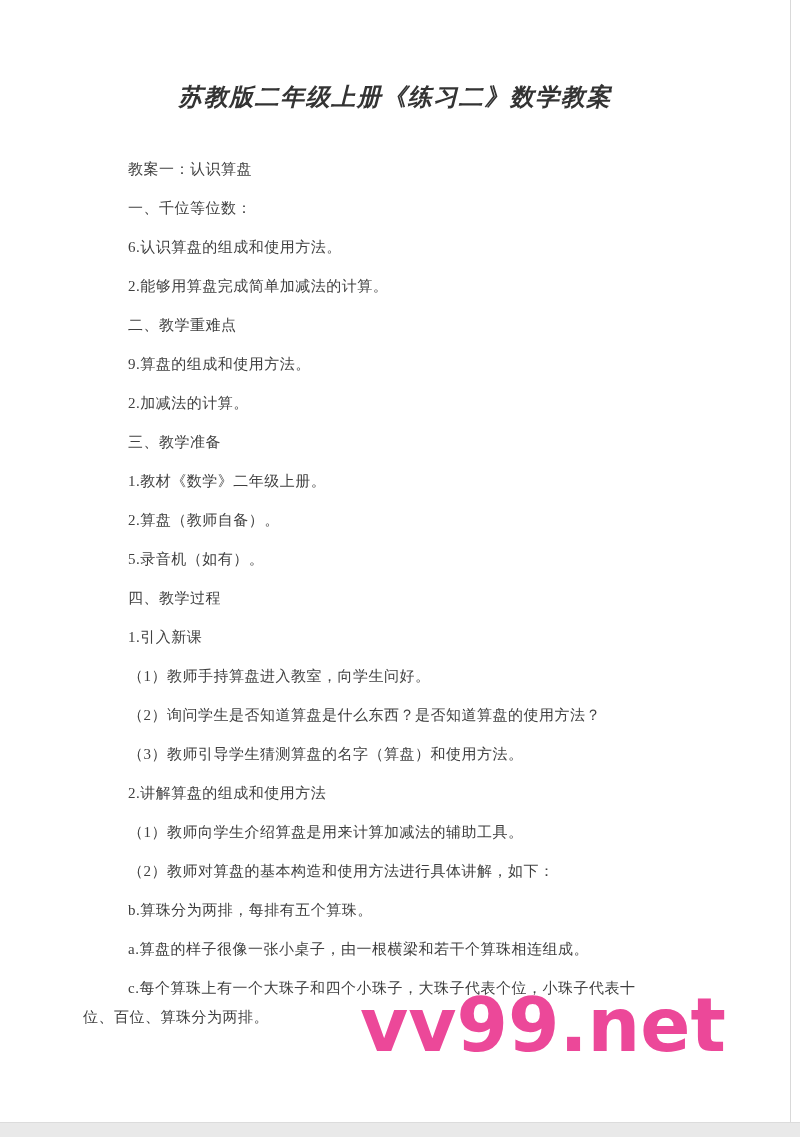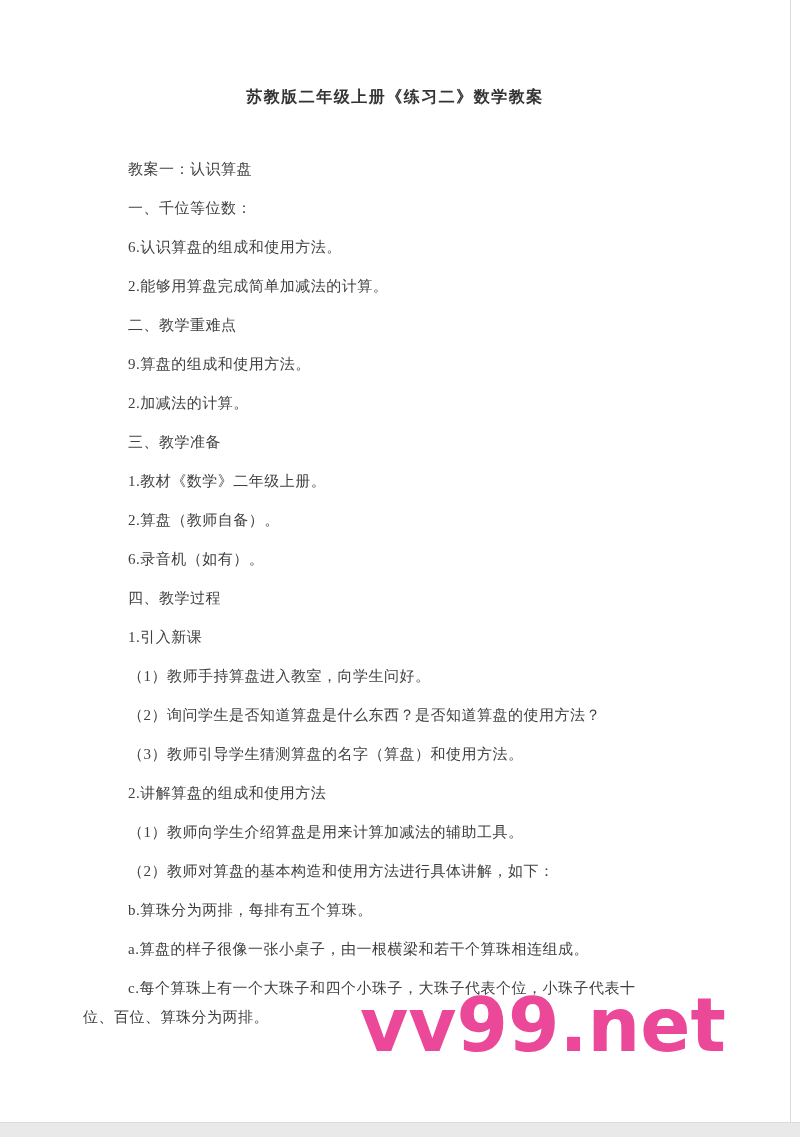--- a/index.html
+++ b/index.html
@@ -30,27 +30,28 @@
     top: 0;
     width: 790px;
     height: 1122px;
     background: #ffffff;
     border-right: 1px solid #d9d9d9;
     overflow: hidden;
   }
   .doc-title {
     margin: 82px 0 0 0;
     text-align: center;
-    font-size: 16px;
+    font-size: 24px;
     font-weight: bold;
     letter-spacing: 1.5px;
     color: #333333;
     line-height: 30px;
     position: relative;
     z-index: 1;
+    font-style: italic;
   }
   .doc-body {
     position: relative;
     z-index: 1;
     margin-top: 43px;
     padding-left: 83px;
     width: 577px;
   }
   .doc-body p {
     margin: 0 0 10px 0;
@@ -86,21 +87,21 @@
     <p>教案一：认识算盘</p>
     <p>一、千位等位数：</p>
     <p>6.认识算盘的组成和使用方法。</p>
     <p>2.能够用算盘完成简单加减法的计算。</p>
     <p>二、教学重难点</p>
     <p>9.算盘的组成和使用方法。</p>
     <p>2.加减法的计算。</p>
     <p>三、教学准备</p>
     <p>1.教材《数学》二年级上册。</p>
     <p>2.算盘（教师自备）。</p>
-    <p>6.录音机（如有）。</p>
+    <p>5.录音机（如有）。</p>
     <p>四、教学过程</p>
     <p>1.引入新课</p>
     <p>（1）教师手持算盘进入教室，向学生问好。</p>
     <p>（2）询问学生是否知道算盘是什么东西？是否知道算盘的使用方法？</p>
     <p>（3）教师引导学生猜测算盘的名字（算盘）和使用方法。</p>
     <p>2.讲解算盘的组成和使用方法</p>
     <p>（1）教师向学生介绍算盘是用来计算加减法的辅助工具。</p>
     <p>（2）教师对算盘的基本构造和使用方法进行具体讲解，如下：</p>
     <p>b.算珠分为两排，每排有五个算珠。</p>
     <p>a.算盘的样子很像一张小桌子，由一根横梁和若干个算珠相连组成。</p>

